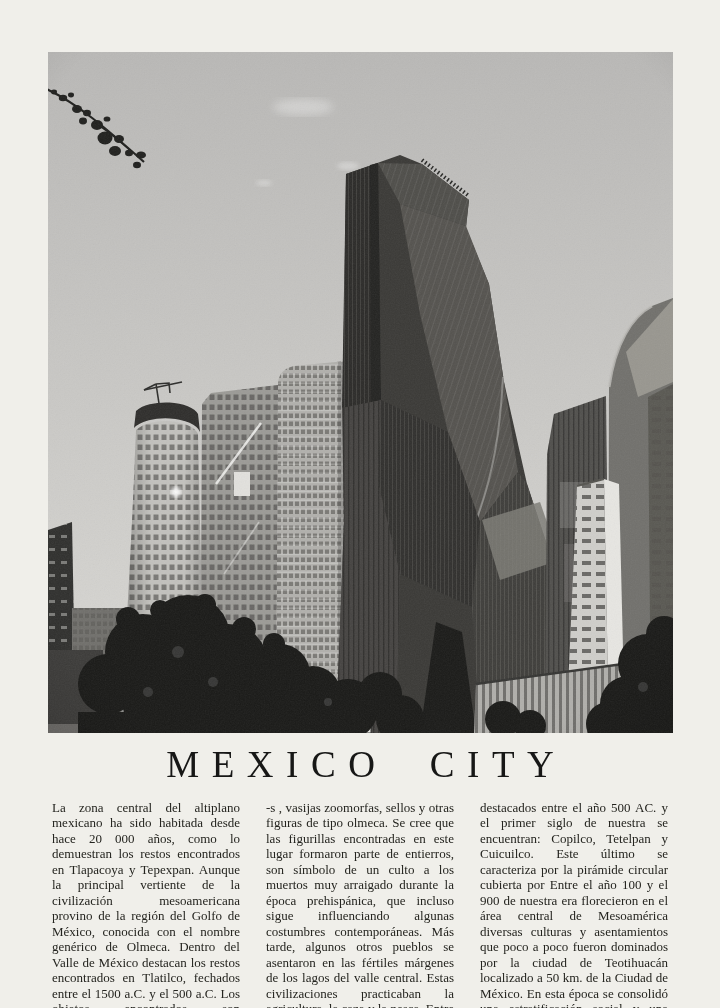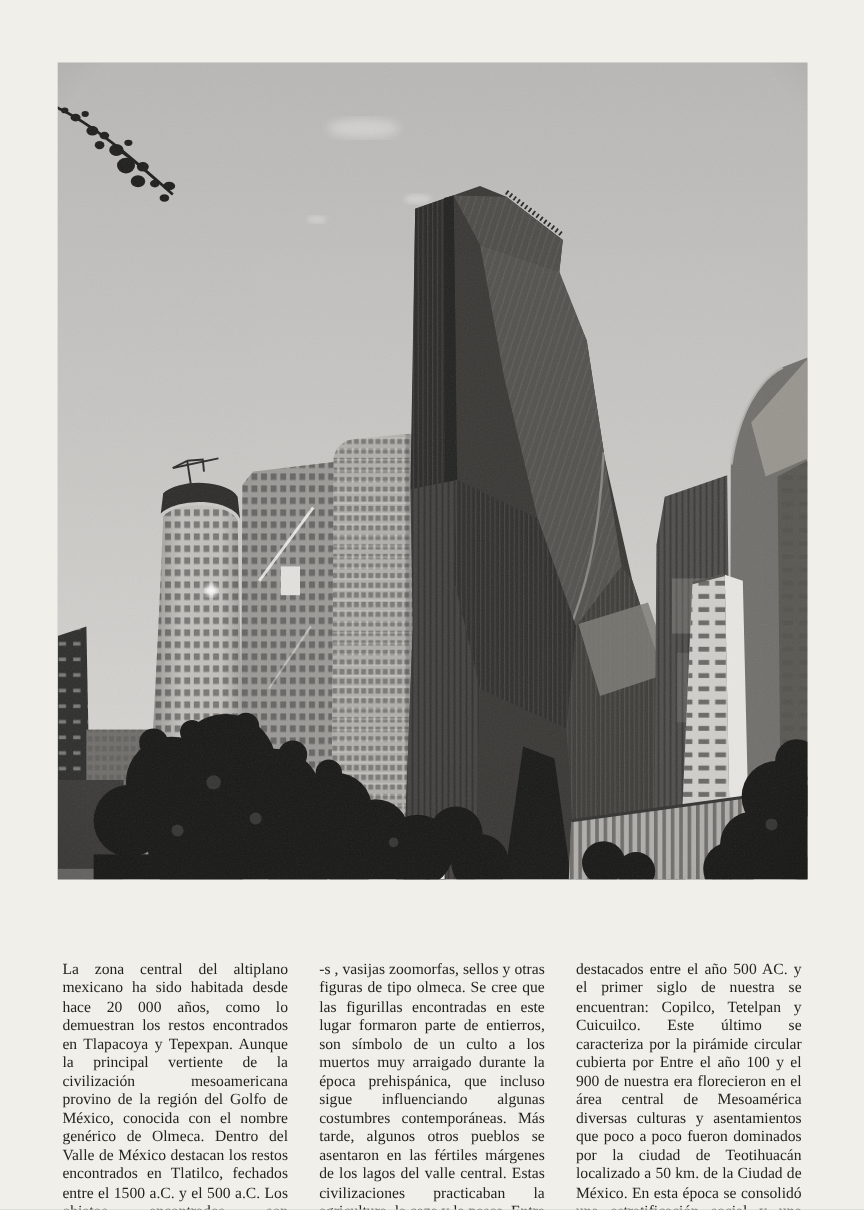--- a/index.html
+++ b/index.html
@@ -247,20 +247,21 @@
           <circle cx="100" cy="640" r="5"></circle>
         <circle cx="280" cy="650" r="4"></circle>
           <circle cx="595" cy="635" r="5"></circle>
       </g>
 
       <rect x="0" y="0" width="625" height="681" filter="url(#noise)" opacity="0.09"></rect>
       <rect x="0" y="0" width="625" height="681" fill="url(#vig)"></rect>
     </svg>
   </figure>
 
+  <h1 class="title">MEXICO CITY</h1>
 
   <div class="columns">
     <p class="col">La zona central del altiplano mexicano ha sido habitada desde hace 20 000 años, como lo demuestran los restos encontrados en Tlapacoya y Tepexpan. Aunque la principal vertiente de la civilización mesoamericana provino de la región del Golfo de México, conocida con el nombre genérico de Olmeca. Dentro del Valle de México destacan los restos encontrados en Tlatilco, fechados entre el 1500 a.C. y el 500 a.C. Los objetos encontrados son representaciones de mujeres con rasgos realista</p>
     <p class="col">-s , vasijas zoomorfas, sellos y otras figuras de tipo olmeca. Se cree que las figurillas encontradas en este lugar formaron parte de entierros, son símbolo de un culto a los muertos muy arraigado durante la época prehispánica, que incluso sigue influenciando algunas costumbres contemporáneas. Más tarde, algunos otros pueblos se asentaron en las fértiles márgenes de los lagos del valle central. Estas civilizaciones practicaban la agricultura, la caza y la pesca. Entre los asentamientos mas</p>
     <p class="col">destacados entre el año 500 AC. y el primer siglo de nuestra se encuentran: Copilco, Tetelpan y Cuicuilco. Este último se caracteriza por la pirámide circular cubierta por Entre el año 100 y el 900 de nuestra era florecieron en el área central de Mesoamérica diversas culturas y asentamientos que poco a poco fueron dominados por la ciudad de Teotihuacán localizado a 50 km. de la Ciudad de México. En esta época se consolidó una estratificación social y una extraordinaria planificación urbana con reglas arquitectónicas .</p>
   </div>
 
 </div>
 
 </body></html>

